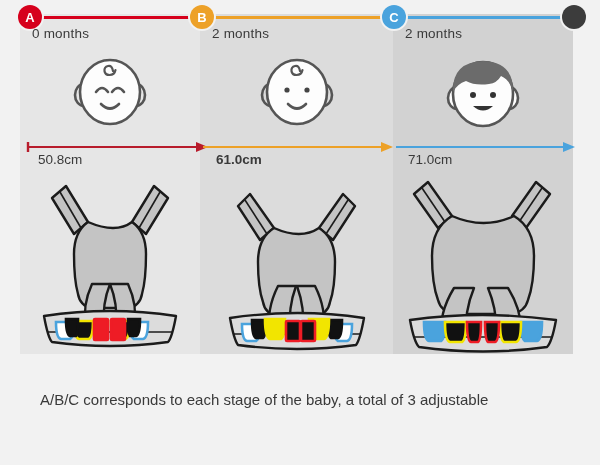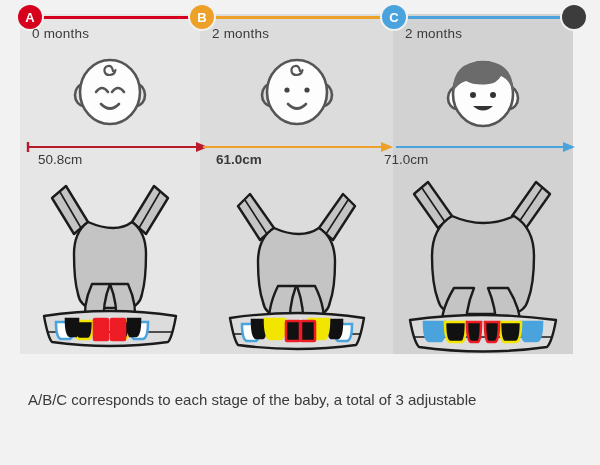--- a/index.html
+++ b/index.html
@@ -52,33 +52,33 @@
   #face-a{left:20px;width:180px;}
   #face-b{left:200px;width:193px;}
   #face-c{left:393px;width:180px;}
   .face-wrap svg{display:block;margin:0 auto;}
 
   
   #measures{position:absolute;left:0;top:136px;width:600px;height:46px;}
   .meas-label{position:absolute;top:16px;font-size:13.5px;color:#3a3a3a;white-space:nowrap;}
   #meas-a{left:38px;}
   #meas-b{left:216px;font-weight:bold;}
-  #meas-c{left:384px;}
+  #meas-c{left:408px;}
 
   
   .carrier-wrap{position:absolute;top:176px;height:180px;}
   #carrier-a{left:20px;width:180px;}
   #carrier-b{left:200px;width:193px;}
   #carrier-c{left:393px;width:180px;}
   .carrier-wrap svg{display:block;margin:0 auto;}
 
   
   #caption{
     position:absolute;left:0;top:383px;width:600px;
-    padding:6px 28px 0 28px;
+    padding:6px 28px 0 40px;
     box-sizing:border-box;
     font-size:15px;line-height:1.5;color:#3a3a3a;
   }
   #caption div{white-space:nowrap;}
 </style>
 </head>
 <body>
 
 <div id="root">
 

